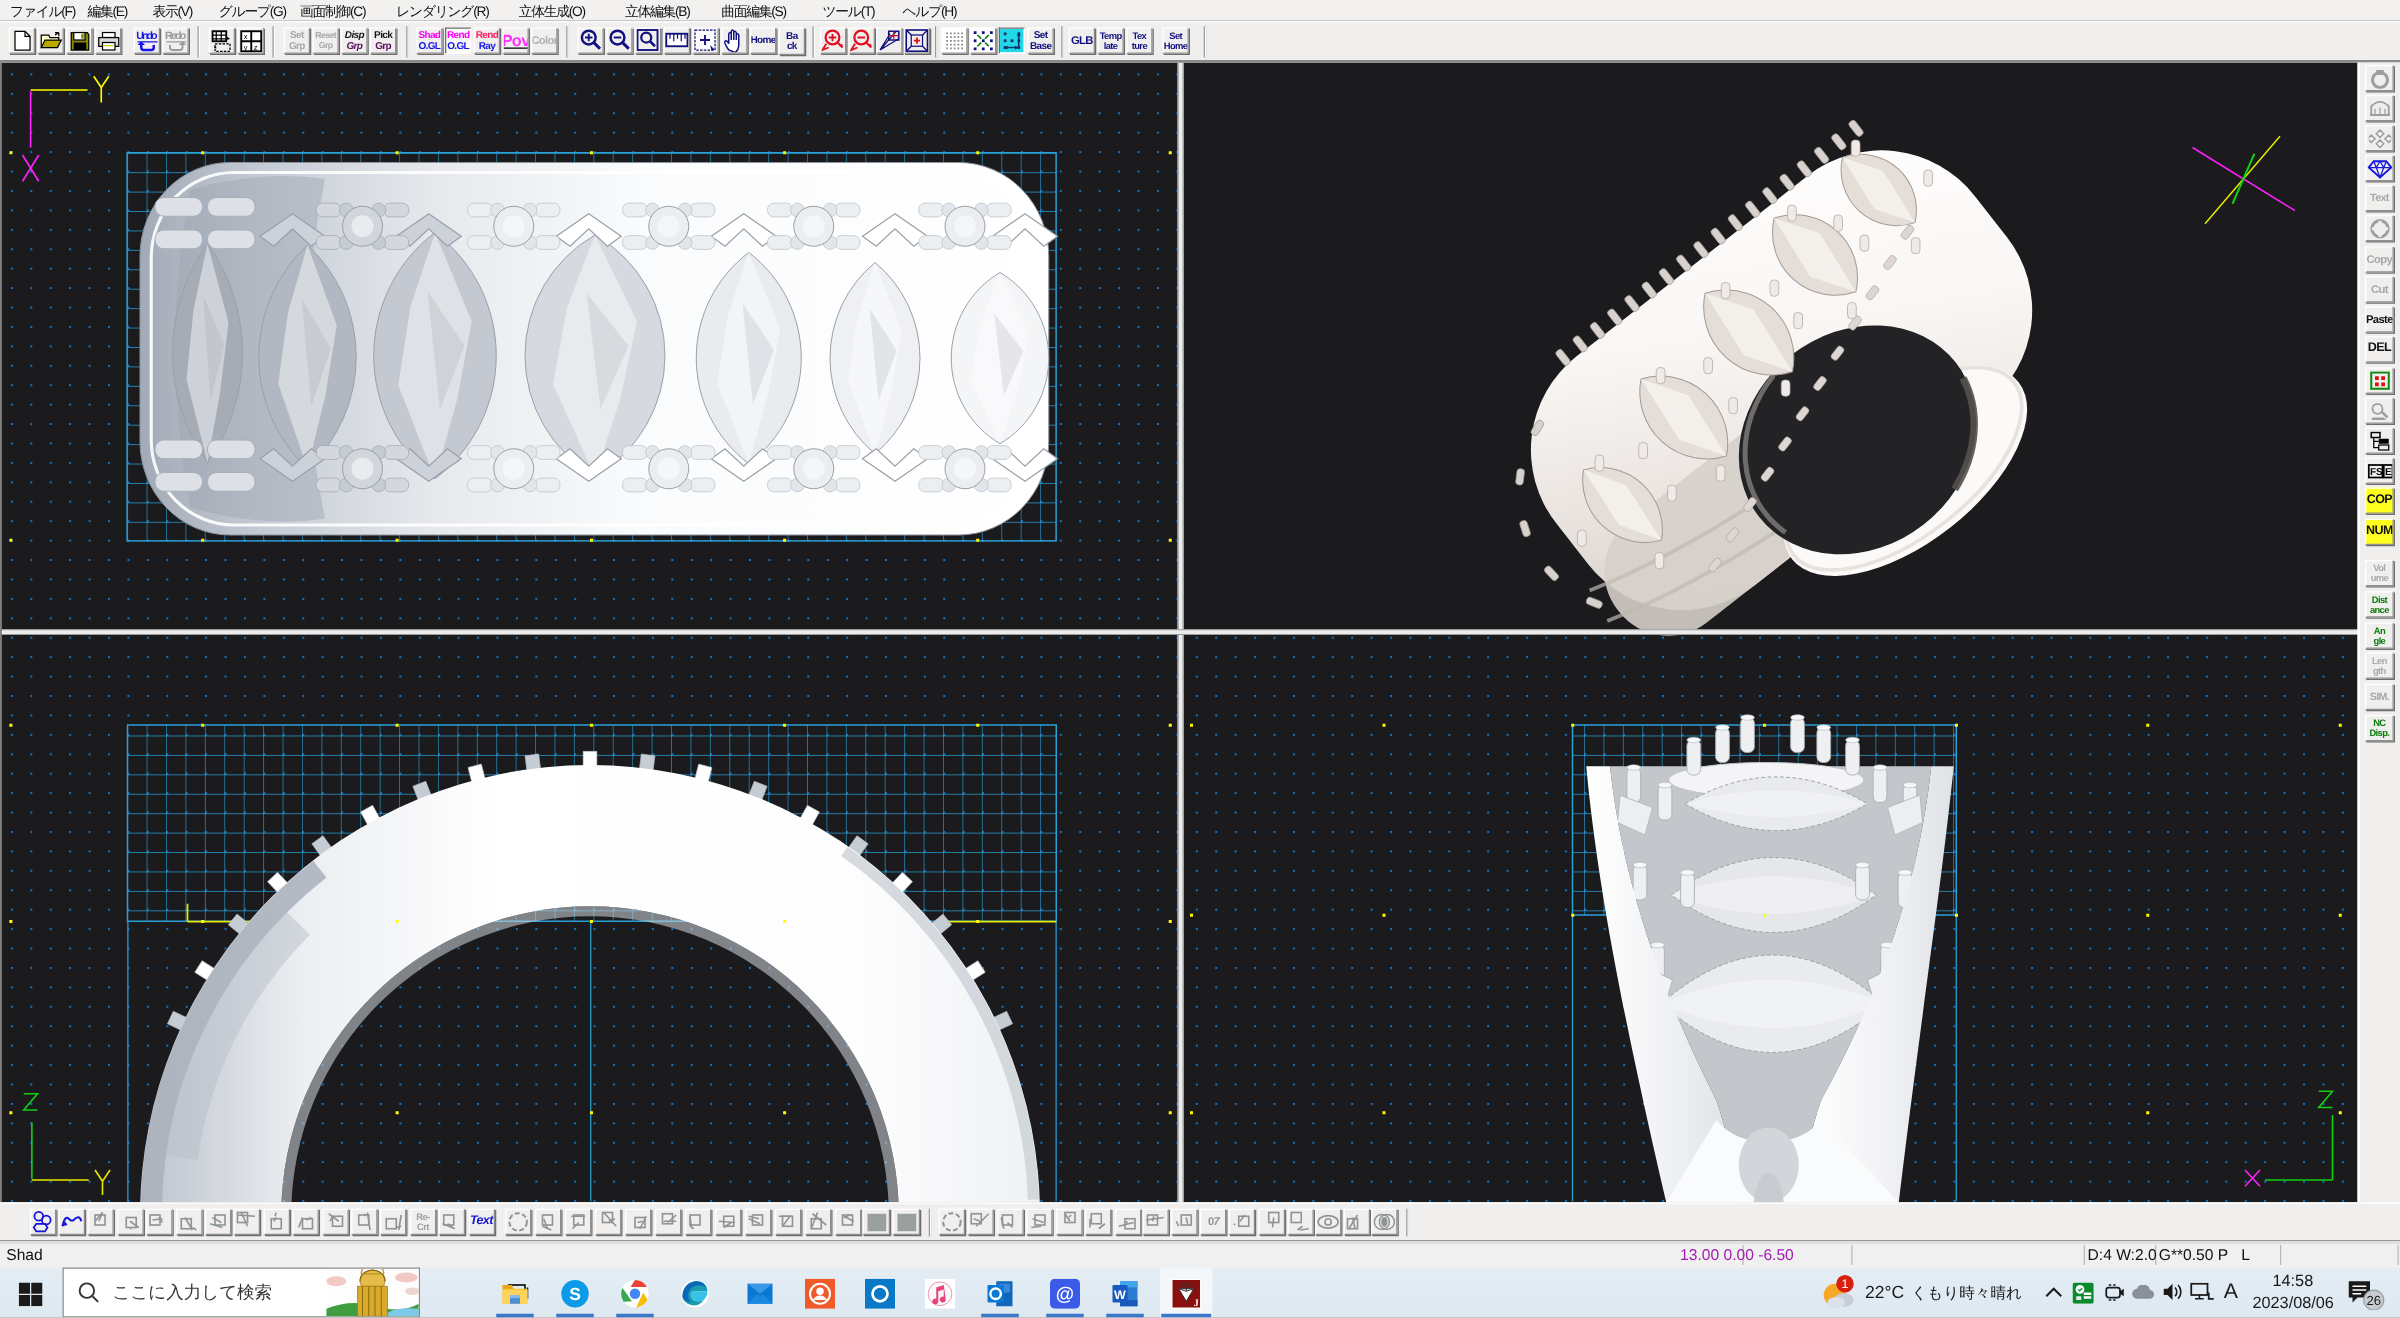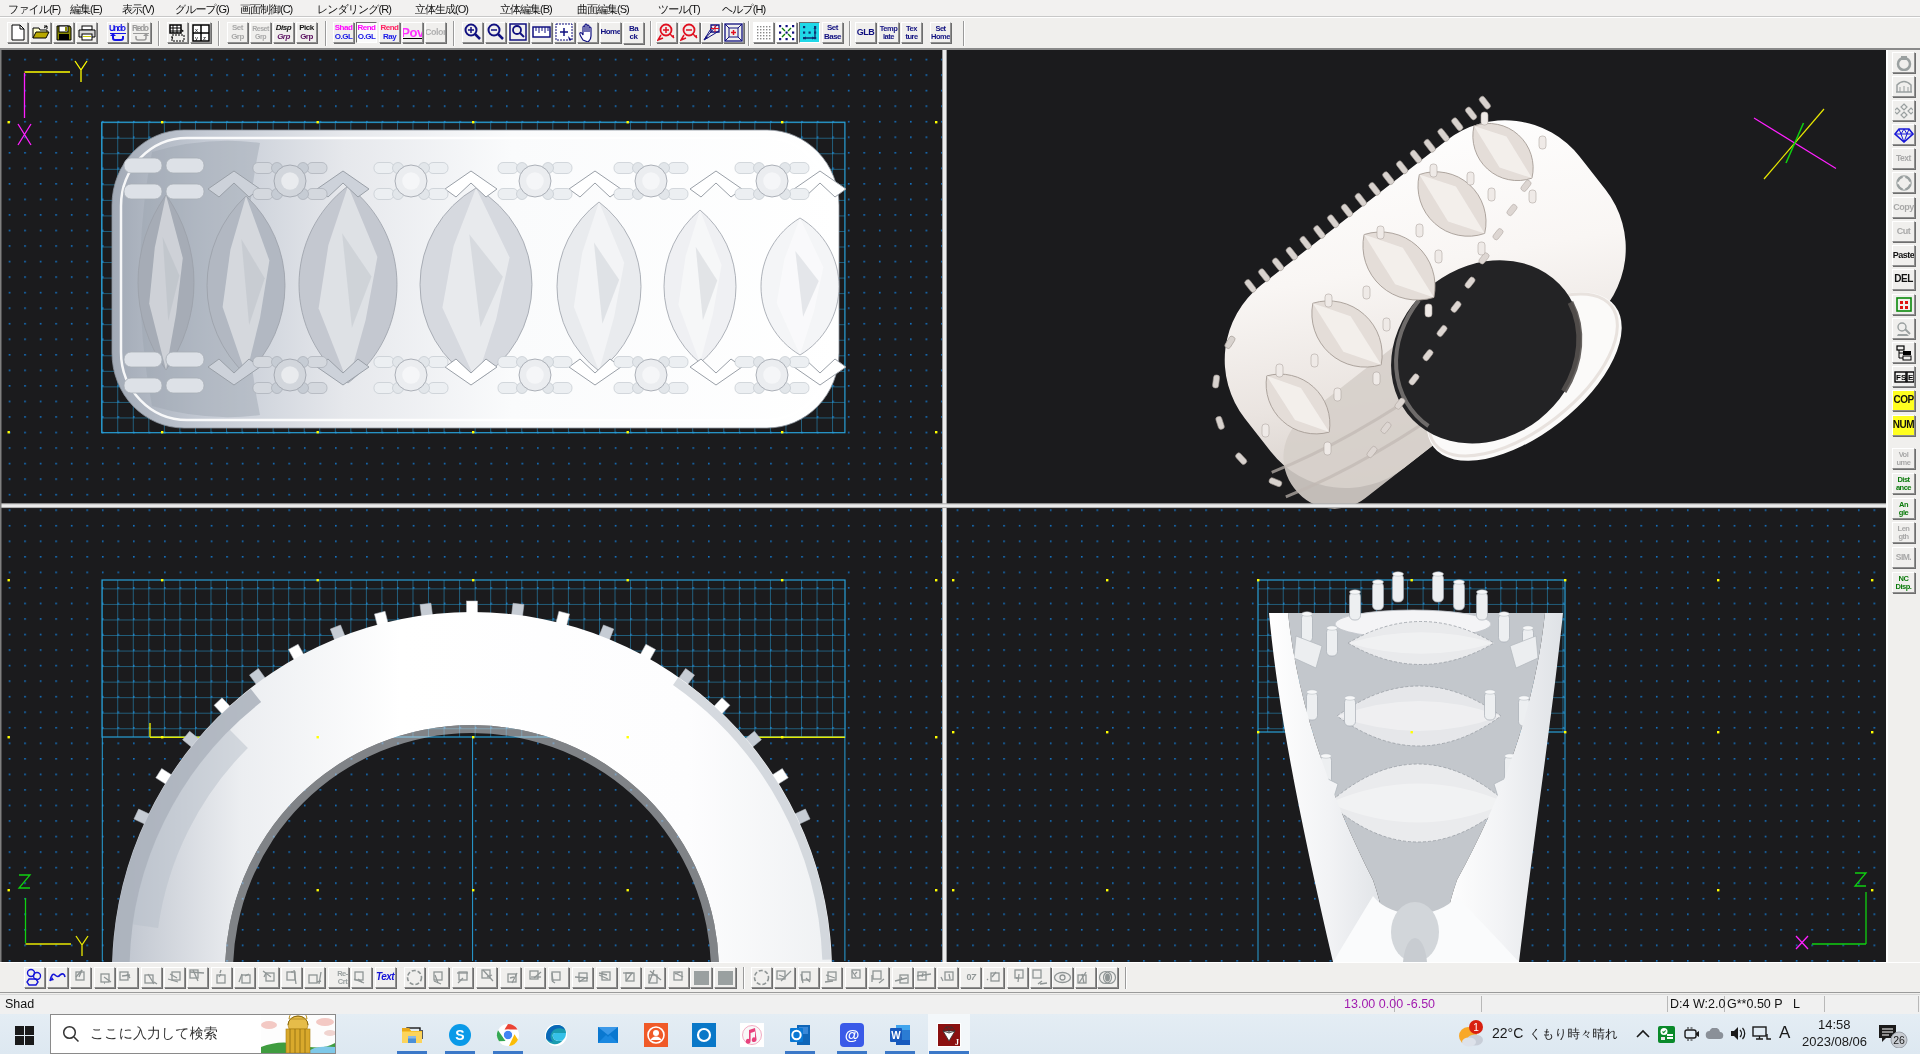--- a/index.html
+++ b/index.html
@@ -967,21 +967,21 @@
       <rect x="5" y="4" width="8" height="8" fill="none" stroke="#8f9595" stroke-width="1.3"></rect>
     </svg>
   </div>
 <div class="btn" style="left:304.4px;top:967px;width:21px;height:21px;">
     <svg width="19" height="19" viewBox="0 0 19 19">
       <path d="M16 13L12 14" stroke="#8f9595" stroke-width="1.3"></path>
       <path d="M14 16L16 4" stroke="#8f9595" stroke-width="1.3"></path>
       <rect x="4" y="7" width="8" height="8" fill="none" stroke="#8f9595" stroke-width="1.3"></rect>
     </svg>
   </div>
-<div class="btn" style="left:327.8px;top:967px;width:21px;height:21px;justify-content:flex-end;">
+<div class="btn" style="left:327.8px;top:967px;width:21px;height:21px;">
     <div class="tt" style="font-size:7.5px;color:#9aa0a0">Re-<br><span style="color:#9aa0a0">Crt</span></div>
   </div>
 <div class="btn" style="left:351.2px;top:967px;width:21px;height:21px;">
     <svg width="19" height="19" viewBox="0 0 19 19">
       <path d="M10 14L6 11" stroke="#8f9595" stroke-width="1.3"></path>
       <path d="M2 11L12 15" stroke="#8f9595" stroke-width="1.3"></path>
       <rect x="3" y="4" width="8" height="8" fill="none" stroke="#8f9595" stroke-width="1.3"></rect>
     </svg>
   </div>
 <div class="btn" style="left:374.6px;top:967px;width:21px;height:21px;">

